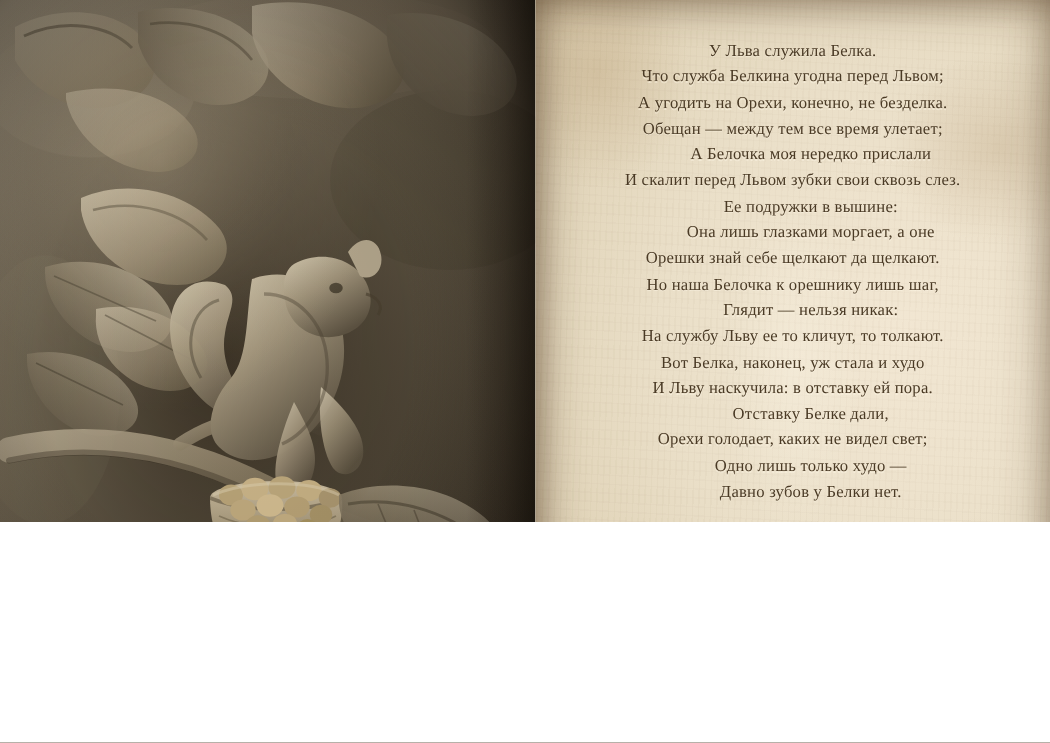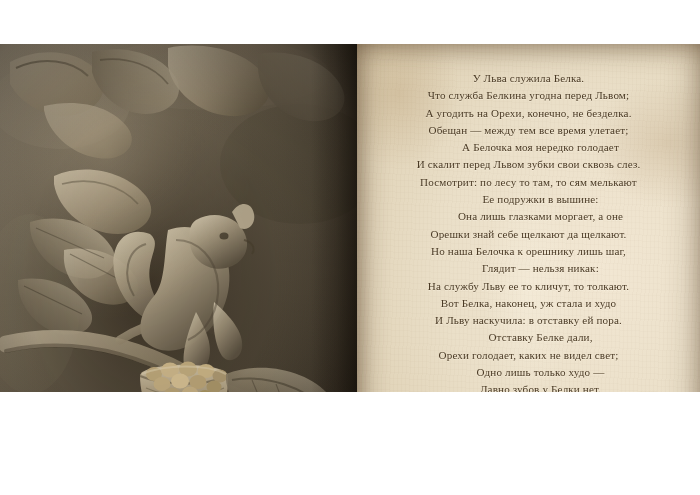--- a/index.html
+++ b/index.html
@@ -7,21 +7,20 @@
     padding: 0;
     background: #ffffff;
   }
   .page {
     position: relative;
     width: 700px;
     height: 348px;
     overflow: hidden;
     background: #ffffff;
     font-family: "Liberation Serif", serif;
-    margin-top: 44px;
   }
 
   
   .illustration {
     position: absolute;
     left: 0;
     top: 0;
     width: 357px;
     height: 495px;
     overflow: hidden;
@@ -306,23 +305,22 @@
   <div class="paper">
     <div class="paper-fibers"></div>
     <div class="paper-stains"></div>
     <div class="paper-edge"></div>
 
     <div class="poem" id="poem-body">
         <span class="ln">У Льва служила Белка.</span>
         <span class="ln">Что служба Белкина угодна перед Львом;</span>
         <span class="ln">А угодить на Орехи, конечно, не безделка.</span>
         <span class="ln">Обещан — между тем все время улетает;</span>
-        <span class="ln indent">А Белочка моя нередко голодает</span>
+        <span class="ln indent">А Белочка моя нередко прислали</span>
         <span class="ln">И скалит перед Львом зубки свои сквозь слез.</span>
-        <span class="ln">Посмотрит: по лесу то там, то сям мелькают</span>
         <span class="ln indent">Ее подружки в вышине:</span>
         <span class="ln indent">Она лишь глазками моргает, а оне</span>
         <span class="ln">Орешки знай себе щелкают да щелкают.</span>
         <span class="ln">Но наша Белочка к орешнику лишь шаг,</span>
         <span class="ln indent">Глядит — нельзя никак:</span>
         <span class="ln">На службу Льву ее то кличут, то толкают.</span>
         <span class="ln">Вот Белка, наконец, уж стала и худо</span>
         <span class="ln">И Льву наскучила: в отставку ей пора.</span>
         <span class="ln indent">Отставку Белке дали,</span>
         <span class="ln">Орехи голодает, каких не видел свет;</span>

